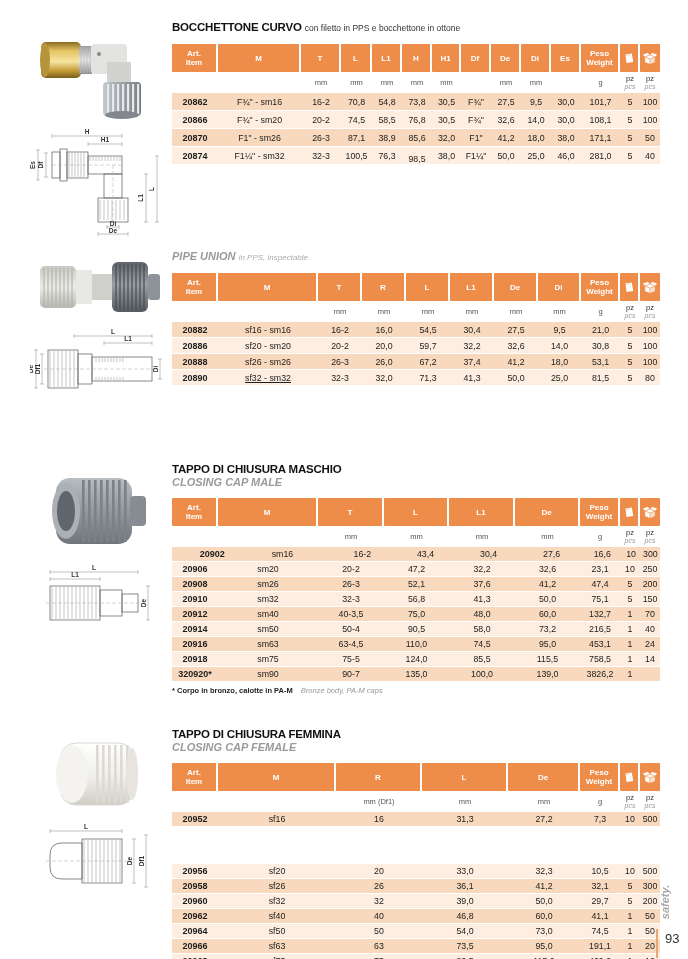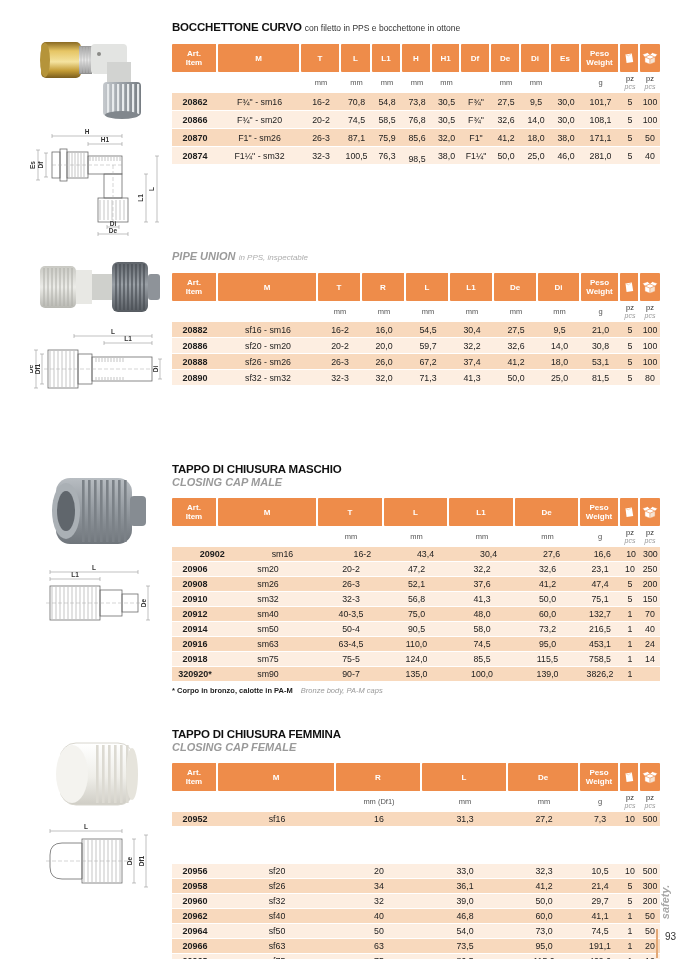--- a/index.html
+++ b/index.html
@@ -34,21 +34,21 @@
   .dcell.art{font-weight:bold;color:#1d1d1d;font-size:9px;}
   .footnote{margin-top:4px;font-size:7.5px;color:#222;}
   .footnote .sym{font-weight:bold;}
   .footnote .it{font-weight:bold;}
   .footnote .en{font-style:italic;color:#999;margin-left:6px;font-weight:normal;}
   .side-safety{position:absolute;left:658px;top:880px;width:14px;height:44px;
         font-size:11px;font-weight:bold;font-style:italic;color:#a7a7a7;
         transform:rotate(-90deg);transform-origin:center;white-space:nowrap;
         display:flex;align-items:center;justify-content:center;}
   .pgbar{position:absolute;left:656px;top:929px;width:2px;height:29px;background:#e3a876;}
-  .pgnum{position:absolute;left:665px;top:931px;font-size:10px;color:#333;}
+  .pgnum{position:absolute;left:665px;top:931px;font-size:13px;color:#333;}
   svg text{font-family:"Liberation Sans", sans-serif;}
 </style>
 </head>
 <body>
 
 <div class="page">
 
   <section class="sec" id="sec-0" style="top:20px">
     <div class="figcol">
       <div class="photo" id="photo-0">
@@ -248,21 +248,21 @@
             <div class="dcell" style="width: 30px;">30,0</div>
             <div class="dcell" style="width: 39px;">108,1</div>
             <div class="dcell" style="width: 20px;">5</div>
             <div class="dcell" style="width: 20px;">100</div>
           </div>
           <div class="drow odd" style="height: 18px;">
             <div class="dcell art" style="width: 46px;">20870</div>
             <div class="dcell" style="width: 83px;">F1" - sm26</div>
             <div class="dcell" style="width: 40px;">26-3</div>
             <div class="dcell" style="width: 31px;">87,1</div>
-            <div class="dcell" style="width: 30px;">75,9</div>
+            <div class="dcell" style="width: 30px;">38,9</div>
             <div class="dcell" style="width: 30px;">85,6</div>
             <div class="dcell" style="width: 29px;">32,0</div>
             <div class="dcell" style="width: 30px;">F1"</div>
             <div class="dcell" style="width: 30px;">41,2</div>
             <div class="dcell" style="width: 30px;">18,0</div>
             <div class="dcell" style="width: 30px;">38,0</div>
             <div class="dcell" style="width: 39px;">171,1</div>
             <div class="dcell" style="width: 20px;">5</div>
             <div class="dcell" style="width: 20px;">50</div>
           </div>
@@ -463,21 +463,21 @@
             <div class="dcell" style="width: 44px;">67,2</div>
             <div class="dcell" style="width: 44px;">37,4</div>
             <div class="dcell" style="width: 44px;">41,2</div>
             <div class="dcell" style="width: 43px;">18,0</div>
             <div class="dcell" style="width: 39px;">53,1</div>
             <div class="dcell" style="width: 20px;">5</div>
             <div class="dcell" style="width: 20px;">100</div>
           </div>
           <div class="drow even" style="height: 16px;">
             <div class="dcell art" style="width: 46px;">20890</div>
-            <div class="dcell" style="width: 100px;">sf32 - sm32</div>
+            <div class="dcell" style="width: 100px; text-decoration: underline;">sf32 - sm32</div>
             <div class="dcell" style="width: 44px;">32-3</div>
             <div class="dcell" style="width: 44px;">32,0</div>
             <div class="dcell" style="width: 44px;">71,3</div>
             <div class="dcell" style="width: 44px;">41,3</div>
             <div class="dcell" style="width: 44px;">50,0</div>
             <div class="dcell" style="width: 43px;">25,0</div>
             <div class="dcell" style="width: 39px;">81,5</div>
             <div class="dcell" style="width: 20px;">5</div>
             <div class="dcell" style="width: 20px;">80</div>
           </div>
@@ -803,24 +803,24 @@
             <div class="dcell" style="width: 86px;">20</div>
             <div class="dcell" style="width: 86px;">33,0</div>
             <div class="dcell" style="width: 72px;">32,3</div>
             <div class="dcell" style="width: 40px;">10,5</div>
             <div class="dcell" style="width: 20px;">10</div>
             <div class="dcell" style="width: 20px;">500</div>
           </div>
           <div class="drow odd" style="height: 15px;">
             <div class="dcell art" style="width: 46px;">20958</div>
             <div class="dcell" style="width: 118px;">sf26</div>
-            <div class="dcell" style="width: 86px;">34</div>
+            <div class="dcell" style="width: 86px;">26</div>
             <div class="dcell" style="width: 86px;">36,1</div>
             <div class="dcell" style="width: 72px;">41,2</div>
-            <div class="dcell" style="width: 40px;">21,4</div>
+            <div class="dcell" style="width: 40px;">32,1</div>
             <div class="dcell" style="width: 20px;">5</div>
             <div class="dcell" style="width: 20px;">300</div>
           </div>
           <div class="drow even" style="height: 15px;">
             <div class="dcell art" style="width: 46px;">20960</div>
             <div class="dcell" style="width: 118px;">sf32</div>
             <div class="dcell" style="width: 86px;">32</div>
             <div class="dcell" style="width: 86px;">39,0</div>
             <div class="dcell" style="width: 72px;">50,0</div>
             <div class="dcell" style="width: 40px;">29,7</div>

